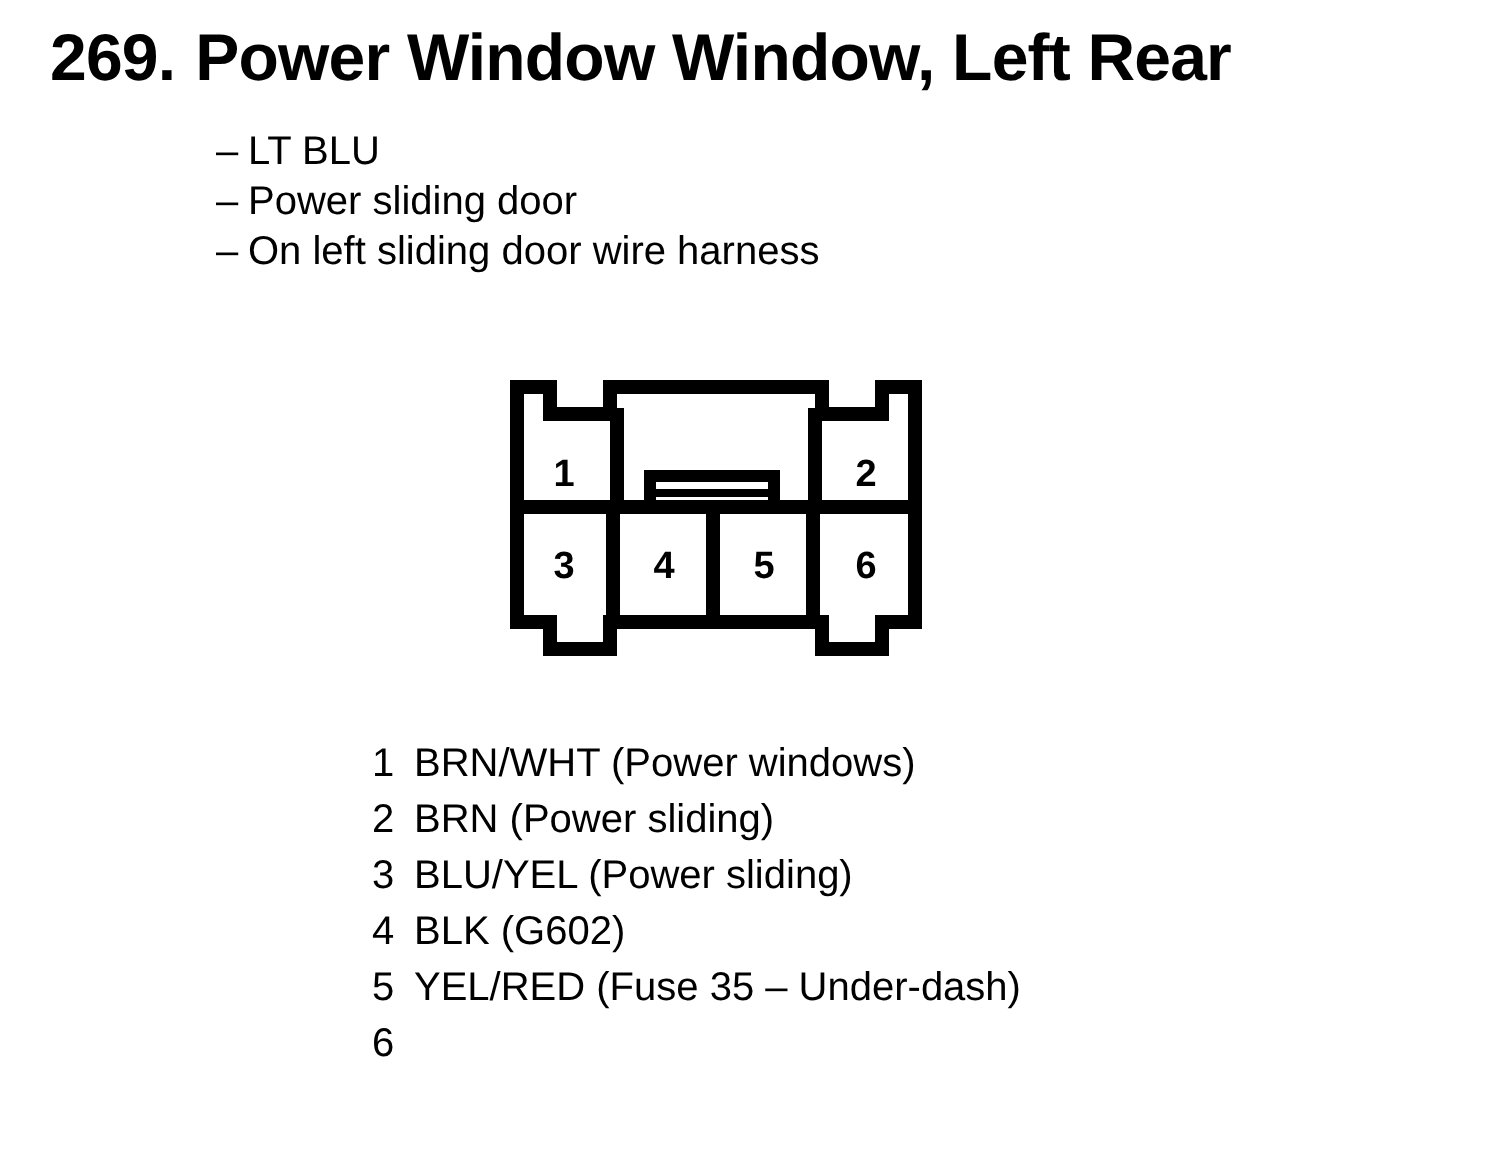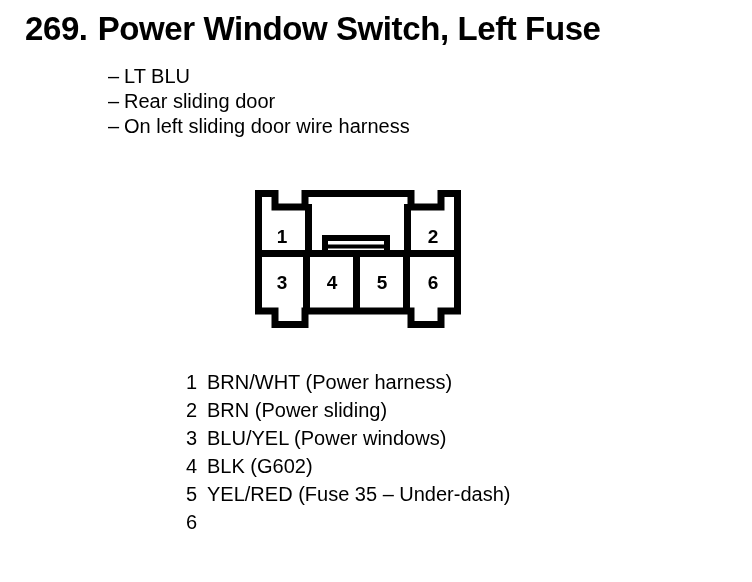--- a/index.html
+++ b/index.html
@@ -90,31 +90,31 @@
     width: 21px;
     flex: 0 0 21px;
   }
   .pin-row-desc { }
 </style>
 </head>
 <body>
 
 <div id="title-row">
   <span class="title-text">269.</span>
-  <span class="title-text">Power Window Switch, Left Fuse</span>
+  <span class="title-text">Power Window Window, Left Rear</span>
 </div>
 
 <div id="description-list">
   <div class="desc-item">
     <span class="desc-dash">–</span>
     <span class="desc-label">LT BLU</span>
   </div>
   <div class="desc-item">
     <span class="desc-dash">–</span>
-    <span class="desc-label">Rear sliding door</span>
+    <span class="desc-label">Power sliding door</span>
   </div>
   <div class="desc-item">
     <span class="desc-dash">–</span>
     <span class="desc-label">On left sliding door wire harness</span>
   </div>
 </div>
 
 <div id="connector-diagram">
   <svg width="212" height="140" viewBox="0 0 212 140" xmlns="http://www.w3.org/2000/svg">
 
@@ -159,29 +159,29 @@
     <text class="pin-num" x="30" y="99">3</text>
     <text class="pin-num" x="80" y="99">4</text>
     <text class="pin-num" x="130" y="99">5</text>
     <text class="pin-num" x="181" y="99">6</text>
   </svg>
 </div>
 
 <div id="pin-legend">
   <div class="pin-row">
     <span class="pin-row-num">1</span>
-    <span class="pin-row-desc">BRN/WHT (Power harness)</span>
+    <span class="pin-row-desc">BRN/WHT (Power windows)</span>
   </div>
   <div class="pin-row">
     <span class="pin-row-num">2</span>
     <span class="pin-row-desc">BRN (Power sliding)</span>
   </div>
   <div class="pin-row">
     <span class="pin-row-num">3</span>
-    <span class="pin-row-desc">BLU/YEL (Power windows)</span>
+    <span class="pin-row-desc">BLU/YEL (Power sliding)</span>
   </div>
   <div class="pin-row">
     <span class="pin-row-num">4</span>
     <span class="pin-row-desc">BLK (G602)</span>
   </div>
   <div class="pin-row">
     <span class="pin-row-num">5</span>
     <span class="pin-row-desc">YEL/RED (Fuse 35 – Under-dash)</span>
   </div>
   <div class="pin-row">

